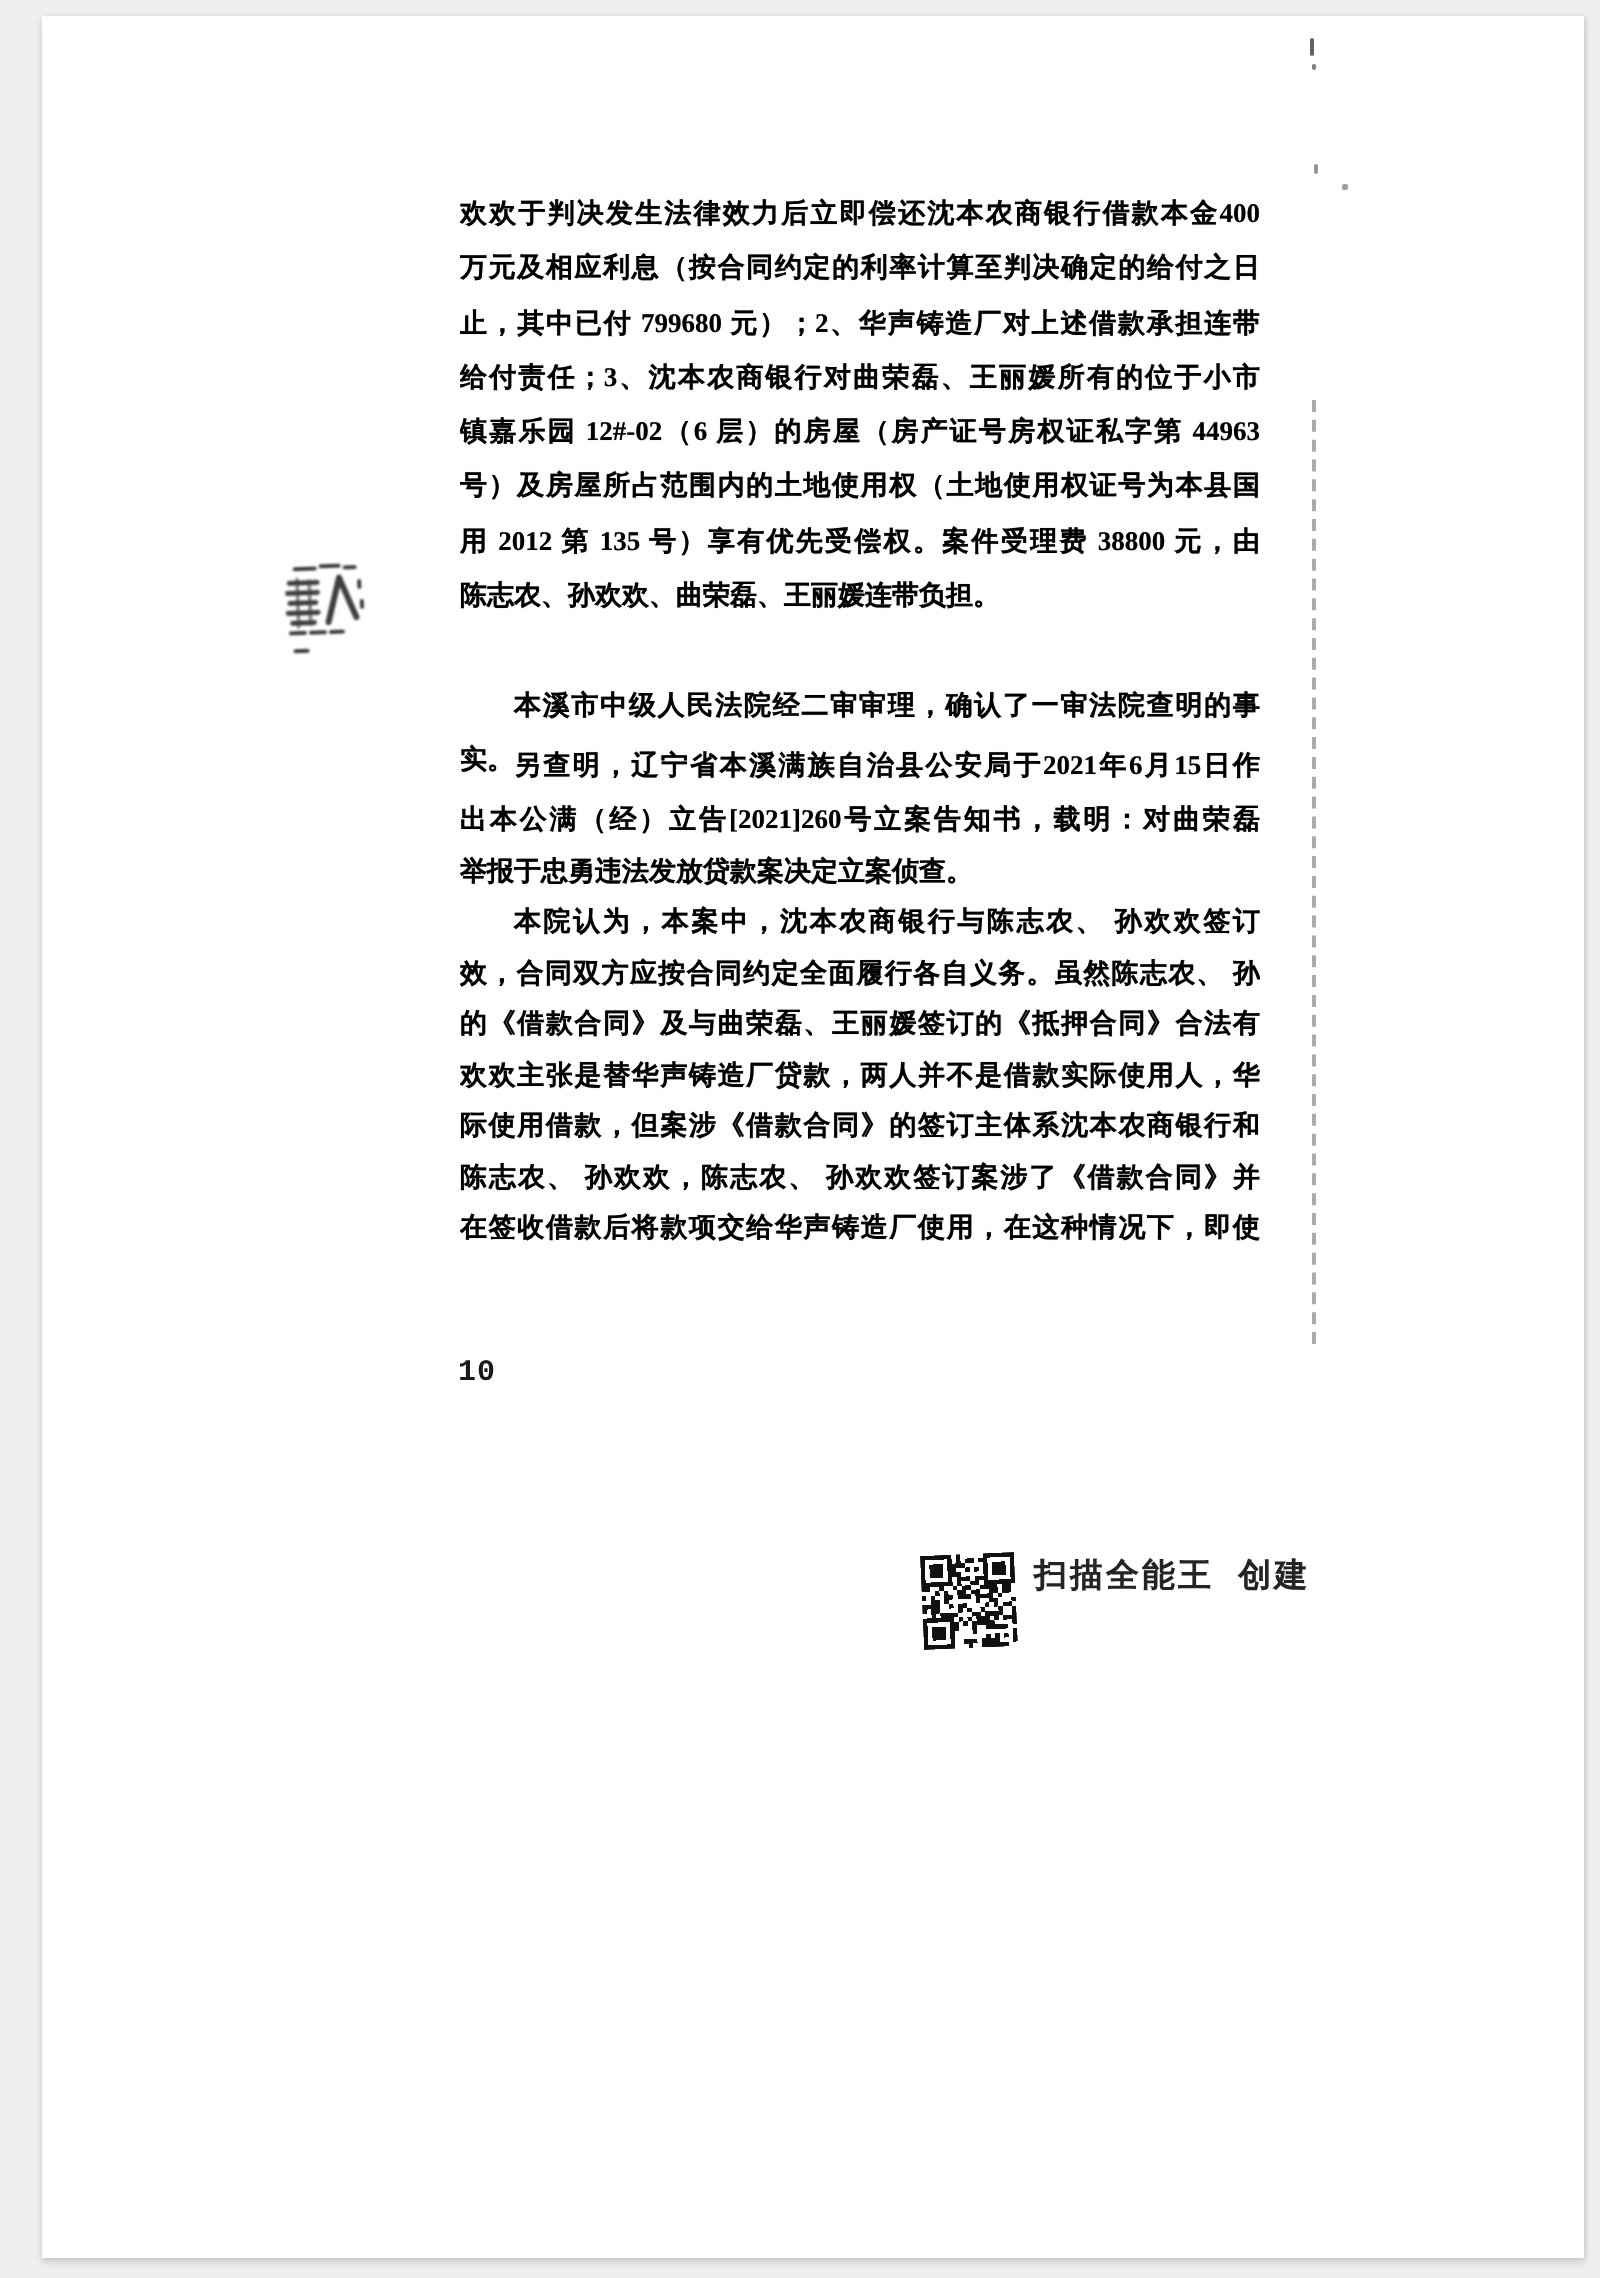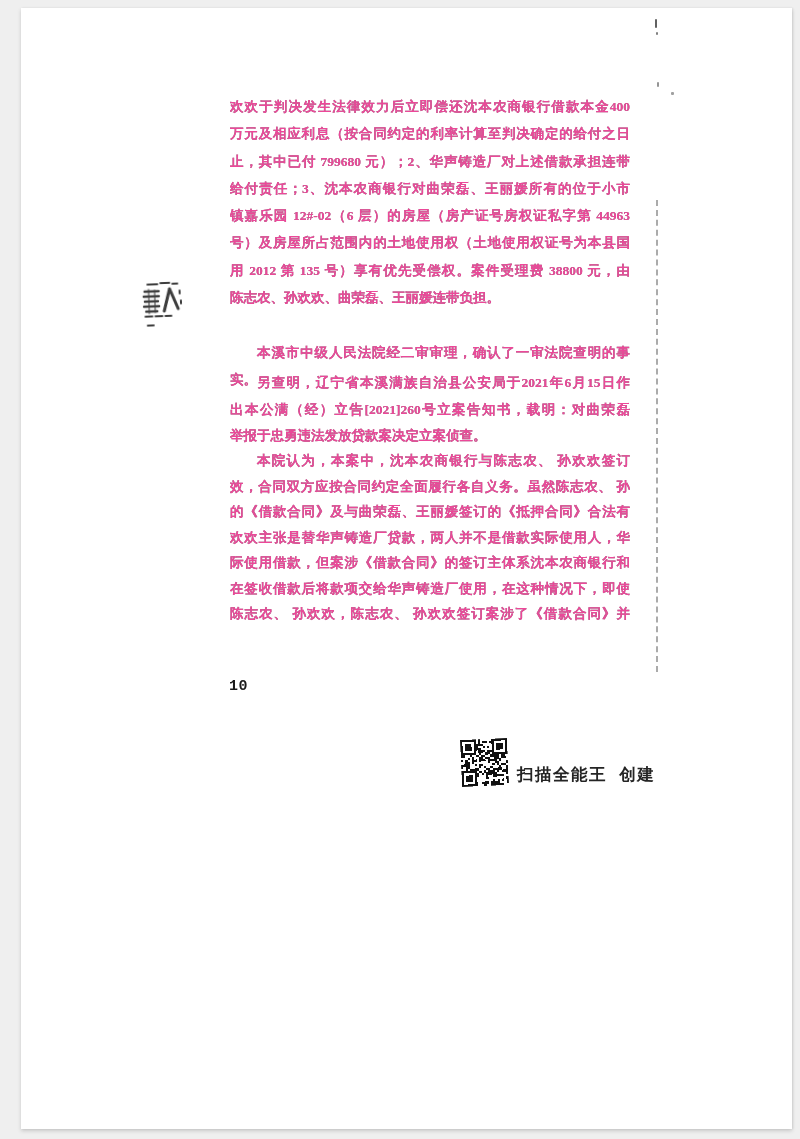--- a/index.html
+++ b/index.html
@@ -6,34 +6,34 @@
   .canvas{
     position:relative;width:800px;height:1139px;background:#efefef;overflow:hidden;
     font-family:"Liberation Serif","DejaVu Serif",serif;
   }
   .page{
     position:absolute;left:21px;top:8px;width:771px;height:1121px;background:#ffffff;
     box-shadow:0 2px 4px rgba(0,0,0,.16), 1px 0 2px rgba(0,0,0,.07);
   }
   .para{
     position:absolute;left:209px;width:400px;
-    font-size:13.5px;font-weight:700;color:#ec4899;
+    font-size:13.5px;font-weight:700;color:#000000;
     text-shadow:0 0 .4px rgba(0,0,0,.55);
   }
   .line{
     text-align:justify;text-align-last:justify;text-justify:inter-character;
     overflow:hidden;white-space:pre-wrap;
   }
   .line.indent{text-indent:27px;}
   .line.lastline{text-align-last:left;}
   .page-number{
     position:absolute;left:208px;top:670px;
     font-size:15px;font-weight:700;color:#1a1a1a;letter-spacing:.5px;font-family:Liberation Mono, monospace;
   }
-  .watermark{position:absolute;left:440px;top:731px;display:flex;align-items:flex-end;gap:9px;}
+  .watermark{position:absolute;left:440px;top:769px;display:flex;align-items:flex-start;gap:9px;}
   .qr{width:47px;height:47px;transform:rotate(-2.5deg);}
   .wm-label{
     font-family:"Liberation Sans","DejaVu Sans",sans-serif;
     font-weight:700;font-size:16.5px;color:#242424;letter-spacing:1.5px;white-space:pre;
   }
   .stamp{position:absolute;left:119px;top:267px;width:50px;height:56px;transform:rotate(-2deg);opacity:.85;}
   .dotcol{
     position:absolute;left:635px;top:192px;height:472px;width:0;
     border-right:2px dashed rgba(35,35,35,.38);
   }
@@ -68,22 +68,22 @@
           <div class="line indent">另查明，辽宁省本溪满族自治县公安局于2021年6月15日作</div>
           <div class="line">出本公满（经）立告[2021]260号立案告知书，载明：对曲荣磊</div>
           <div class="line lastline">举报于忠勇违法发放贷款案决定立案侦查。</div>
         </div>
         <div class="para" style="top: 440px; line-height: 25.5px;">
           <div class="line indent">本院认为，本案中，沈本农商银行与陈志农、 孙欢欢签订</div>
           <div class="line">效，合同双方应按合同约定全面履行各自义务。虽然陈志农、 孙</div>
           <div class="line">的《借款合同》及与曲荣磊、王丽媛签订的《抵押合同》合法有</div>
           <div class="line">欢欢主张是替华声铸造厂贷款，两人并不是借款实际使用人，华</div>
           <div class="line">际使用借款，但案涉《借款合同》的签订主体系沈本农商银行和</div>
+          <div class="line">陈志农、 孙欢欢，陈志农、 孙欢欢签订案涉了《借款合同》并</div>
           <div class="line">在签收借款后将款项交给华声铸造厂使用，在这种情况下，即使</div>
-          <div class="line">陈志农、 孙欢欢，陈志农、 孙欢欢签订案涉了《借款合同》并</div>
         </div>
       </div>
 
     <div class="page-number">10</div>
 
     <div class="stamp">
       <svg viewBox="0 0 50 56" width="50" height="56">
         <defs>
             <filter id="b">
               <feGaussianBlur stdDeviation="0.5"></feGaussianBlur>

